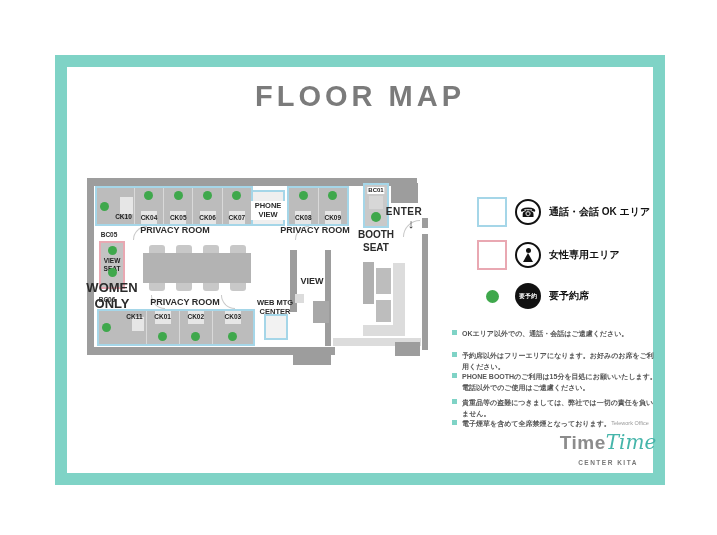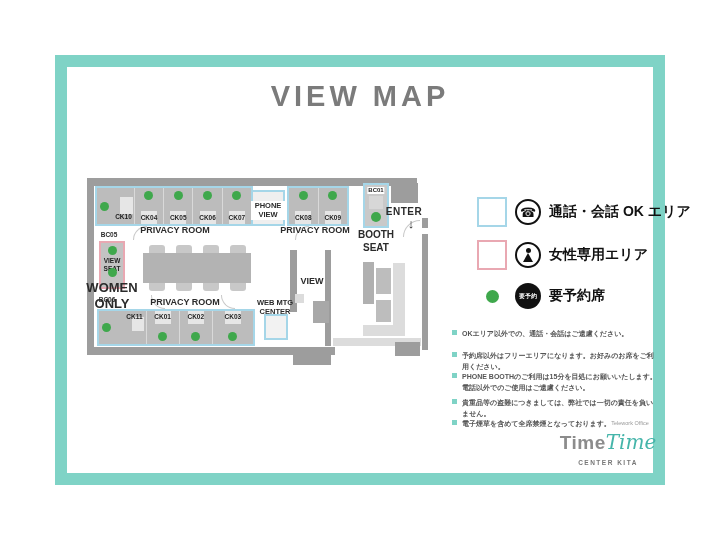--- a/index.html
+++ b/index.html
@@ -42,42 +42,42 @@
   .chair{position:absolute;width:16px;height:10px;background:#c8c8c8;}
   .chair.ct{border-radius:3px 3px 0 0;}
   .chair.cb{border-radius:0 0 3px 3px;}
   
   .lg-row{position:absolute;left:477px;display:flex;align-items:center;}
   .lg-swatch{width:26px;height:26px;border-width:2px;border-style:solid;background:#fff;flex:none;}
   .lg-dotwrap{width:30px;display:flex;justify-content:center;flex:none;}
   .lg-dot{width:13px;height:13px;border-radius:50%;background:#3fa84c;}
   .lg-circle{width:22px;height:22px;border:2.5px solid #111;border-radius:50%;margin-left:8px;display:flex;align-items:center;justify-content:center;flex:none;background:#fff;}
   .lg-badge{width:26px;height:26px;border-radius:50%;background:#111;color:#fff;display:flex;align-items:center;justify-content:center;font-size:6px;font-weight:bold;margin-left:8px;flex:none;}
-  .lg-label{margin-left:8px;font-size:14px;font-weight:bold;color:#111;white-space:nowrap;}
+  .lg-label{margin-left:8px;font-size:10px;font-weight:bold;color:#111;white-space:nowrap;}
   .phone-glyph::before{content:"☎";font-size:13px;color:#111;line-height:1;}
   .female-glyph{position:relative;width:12px;height:15px;}
   .female-glyph::before{content:"";position:absolute;top:0;left:50%;margin-left:-2.5px;width:5px;height:5px;border-radius:50%;background:#111;}
   .female-glyph::after{content:"";position:absolute;top:5px;left:50%;margin-left:-5px;width:0;height:0;border-left:5px solid transparent;border-right:5px solid transparent;border-bottom:9px solid #111;}
   
   .note{position:absolute;left:452px;display:flex;width:205px;}
   .note .sq{width:5px;height:5px;background:#7fd3c6;margin-right:5px;margin-top:1px;flex:none;}
   .ntext{font-size:7px;color:#555;line-height:1.55;font-weight:bold;}
   .ntext span{display:block;}
   
   .logo-telework{position:absolute;left:608px;top:420px;width:44px;text-align:center;font-size:5.5px;color:#999;line-height:1.3;}
   .logo-name{position:absolute;left:556px;top:430px;width:104px;text-align:center;white-space:nowrap;}
   .logo-name .solo{font-size:19px;font-weight:bold;color:#8c8c8c;letter-spacing:0.5px;}
   .logo-name .time{font-size:20px;font-style:italic;font-family:"DejaVu Serif",serif;color:#45b5aa;}
   .logo-location{position:absolute;left:556px;top:459px;width:104px;text-align:center;font-size:6.5px;letter-spacing:1.5px;color:#777;font-weight:bold;}
 </style>
 </head>
 <body>
 
 <div class="frame"></div>
-<h1 class="title">VIEW MAP</h1>
+<h1 class="title">FLOOR MAP</h1>
 
 <div class="floorplan">
 
   <div class="wall" style="left:2px;top:10px;width:330px;height:8px"></div>
   <div class="wall" style="left:36px;top:10px;width:36px;height:24px"></div>
   <div class="wall" style="left:2px;top:10px;width:7px;height:172px"></div>
   <div class="wall" style="left:2px;top:179px;width:248px;height:8px"></div>
   <div class="wall" style="left:208px;top:179px;width:38px;height:18px"></div>
   <div class="wall" style="left:337px;top:66px;width:6px;height:116px"></div>
   <div class="wall" style="left:337px;top:50px;width:6px;height:10px"></div>

